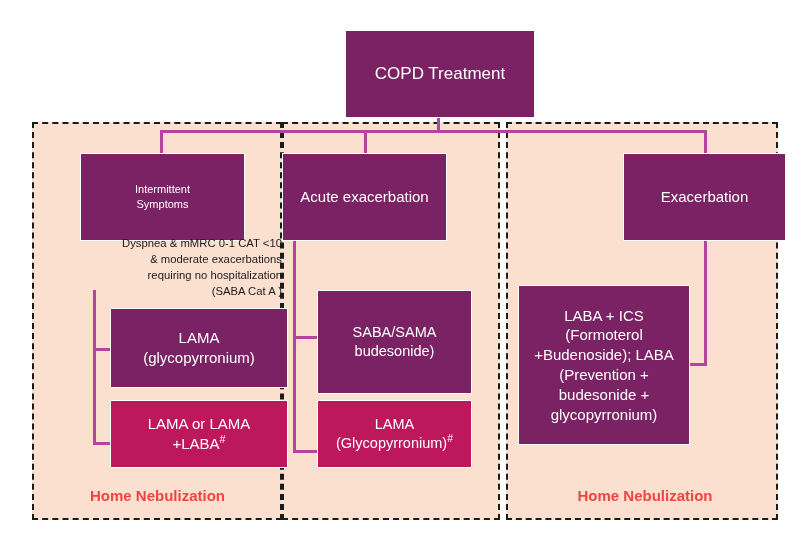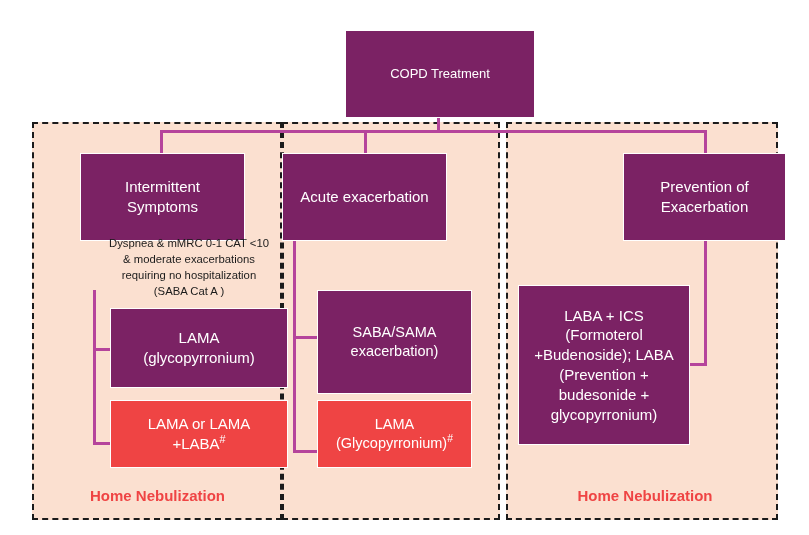--- a/index.html
+++ b/index.html
@@ -35,41 +35,41 @@
     box-sizing:border-box;
     display:flex;
     align-items:center;
     justify-content:center;
     text-align:center;
     color:#ffffff;
     line-height:1.32;
     border:1px solid #ffffff;
   }
   .purple{background:#7b2264;}
-  .orange{background:#ef4444;justify-content:center;}
+  .orange{background:#be185d;justify-content:center;}
 
-  #box-root        {left:345px; top:30px;  width:190px; height:88px;  font-size:13px;}
-  #box-intermittent{left:80px;  top:153px; width:165px; height:88px;  font-size:15px;}
+  #box-root        {left:345px; top:30px;  width:190px; height:88px;  font-size:17px;}
+  #box-intermittent{left:80px;  top:153px; width:165px; height:88px;  font-size:11px;}
   #box-acute       {left:282px; top:153px; width:165px; height:88px;  font-size:15px;}
   #box-prevention  {left:623px; top:153px; width:163px; height:88px;  font-size:15px;}
 
   #box-lama-left   {left:110px; top:308px; width:178px; height:80px;  font-size:15px;}
   #box-lama-laba   {left:110px; top:400px; width:178px; height:68px;  font-size:15px;}
   #box-saba        {left:317px; top:290px; width:155px; height:104px;  font-size:14.5px;}
   #box-lama-mid    {left:317px; top:400px; width:155px; height:68px;  font-size:14.5px;}
   #box-laba-ics    {left:518px; top:285px; width:172px; height:160px; font-size:15px;}
 
   
   #criteria{
     position:absolute;
     left:96px; top:235px; width:186px;
     font-size:11.3px;
     color:#1b1b1b;
     line-height:1.42;
-    text-align:center;
+    text-align:right;
   }
 
   
   .footer-label{
     position:absolute;
     font-weight:bold;
     font-size:15px;
     color:#ef4444;
     text-align:center;
   }
@@ -118,21 +118,20 @@
       <div>Symptoms</div>
     </div>
   </div>
 
   <div class="box purple" id="box-acute">
     <span>Acute exacerbation</span>
   </div>
 
   <div class="box purple" id="box-prevention">
     <div>
-      <div>Prevention of</div>
       <div>Exacerbation</div>
     </div>
   </div>
 
   <div id="criteria">
     <div>Dyspnea  &amp; mMRC 0-1 CAT &lt;10</div>
     <div>&amp; moderate exacerbations</div>
     <div>requiring no hospitalization</div>
     <div>(SABA Cat A )</div>
   </div>
@@ -149,21 +148,21 @@
       <div>LAMA or LAMA</div>
       <div>
         <span>+LABA</span><sup>#</sup>
       </div>
     </div>
   </div>
 
   <div class="box purple" id="box-saba">
     <div>
       <div>SABA/SAMA</div>
-      <div>exacerbation)</div>
+      <div>budesonide)</div>
     </div>
   </div>
 
   <div class="box orange" id="box-lama-mid">
     <div>
       <div>LAMA</div>
       <div>
         <span>(Glycopyrronium)</span><sup>#</sup>
       </div>
     </div>

